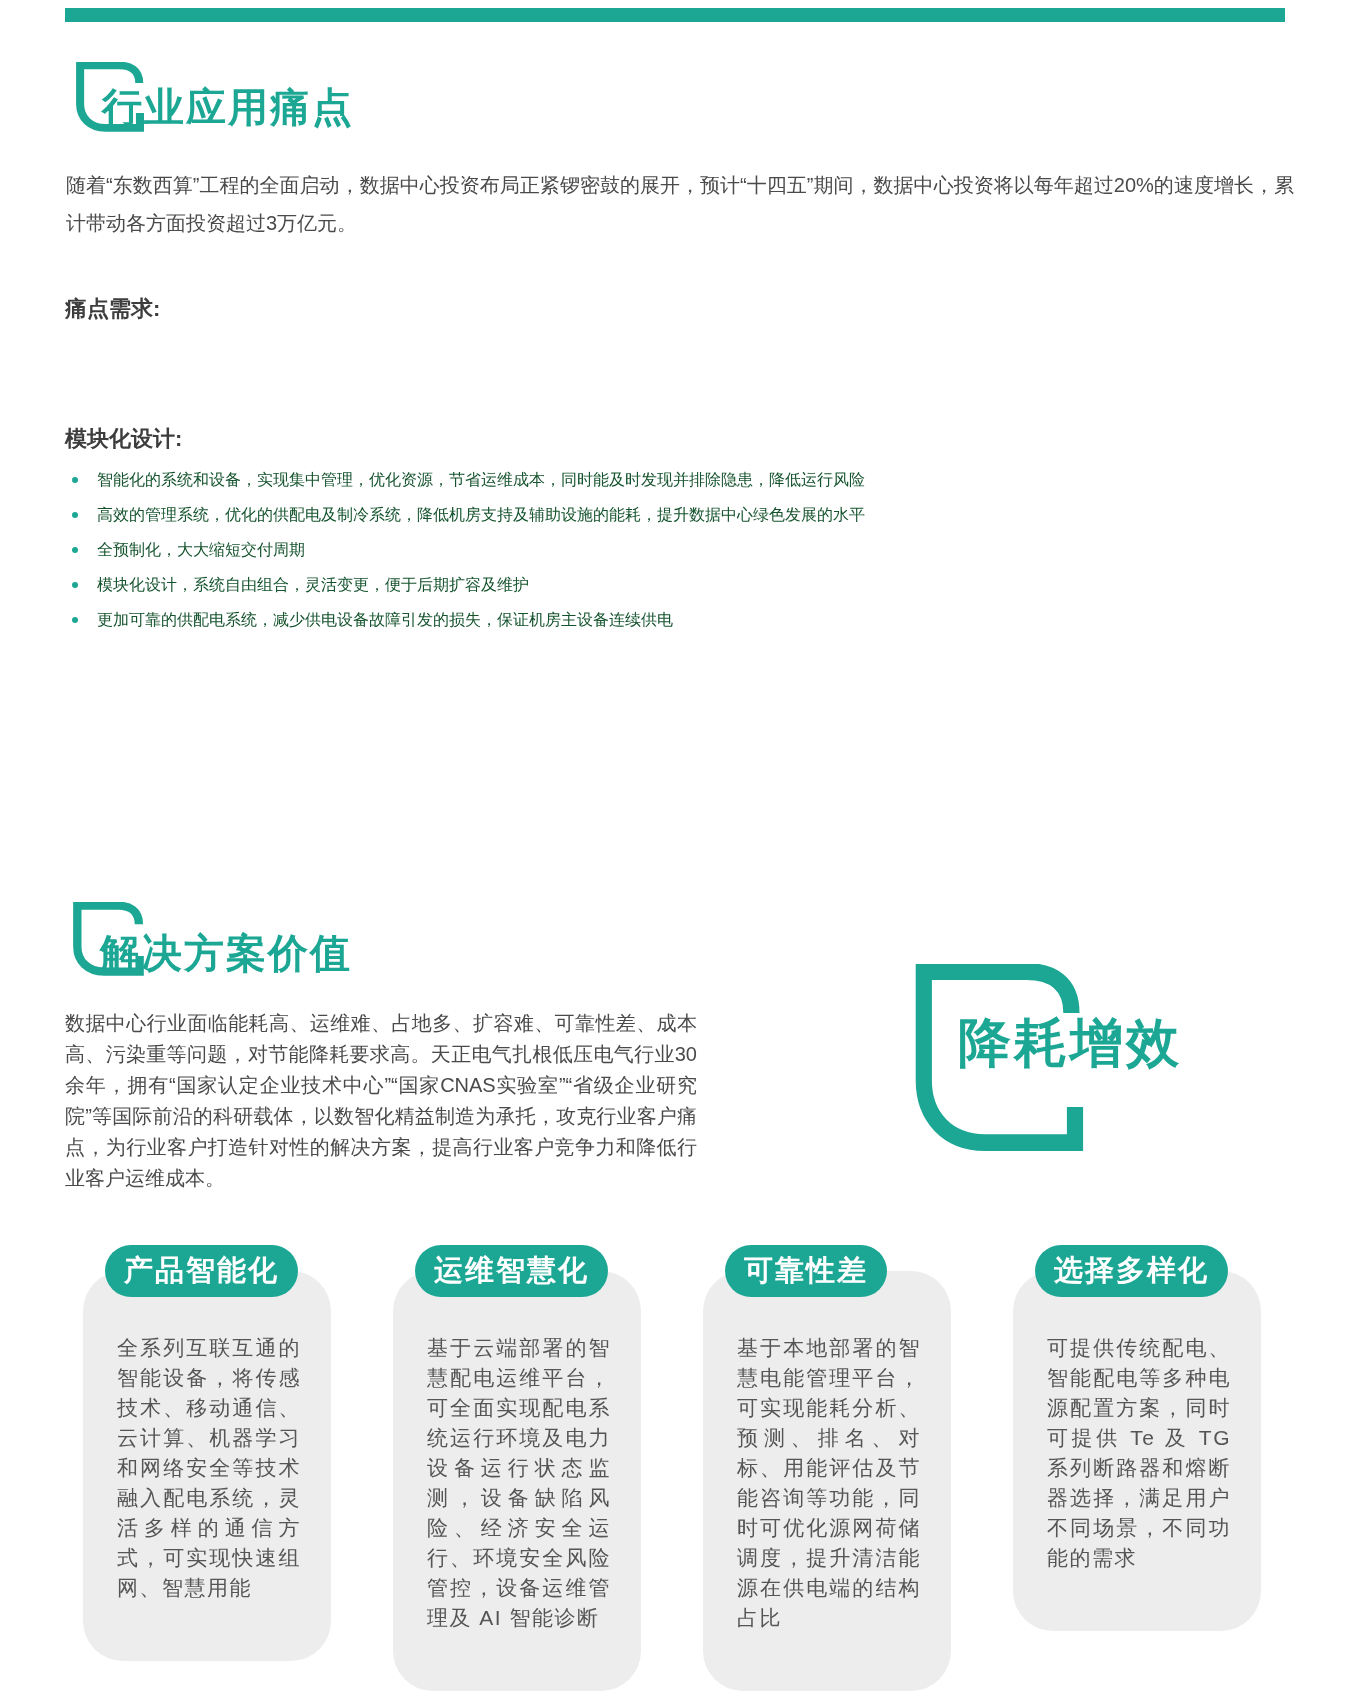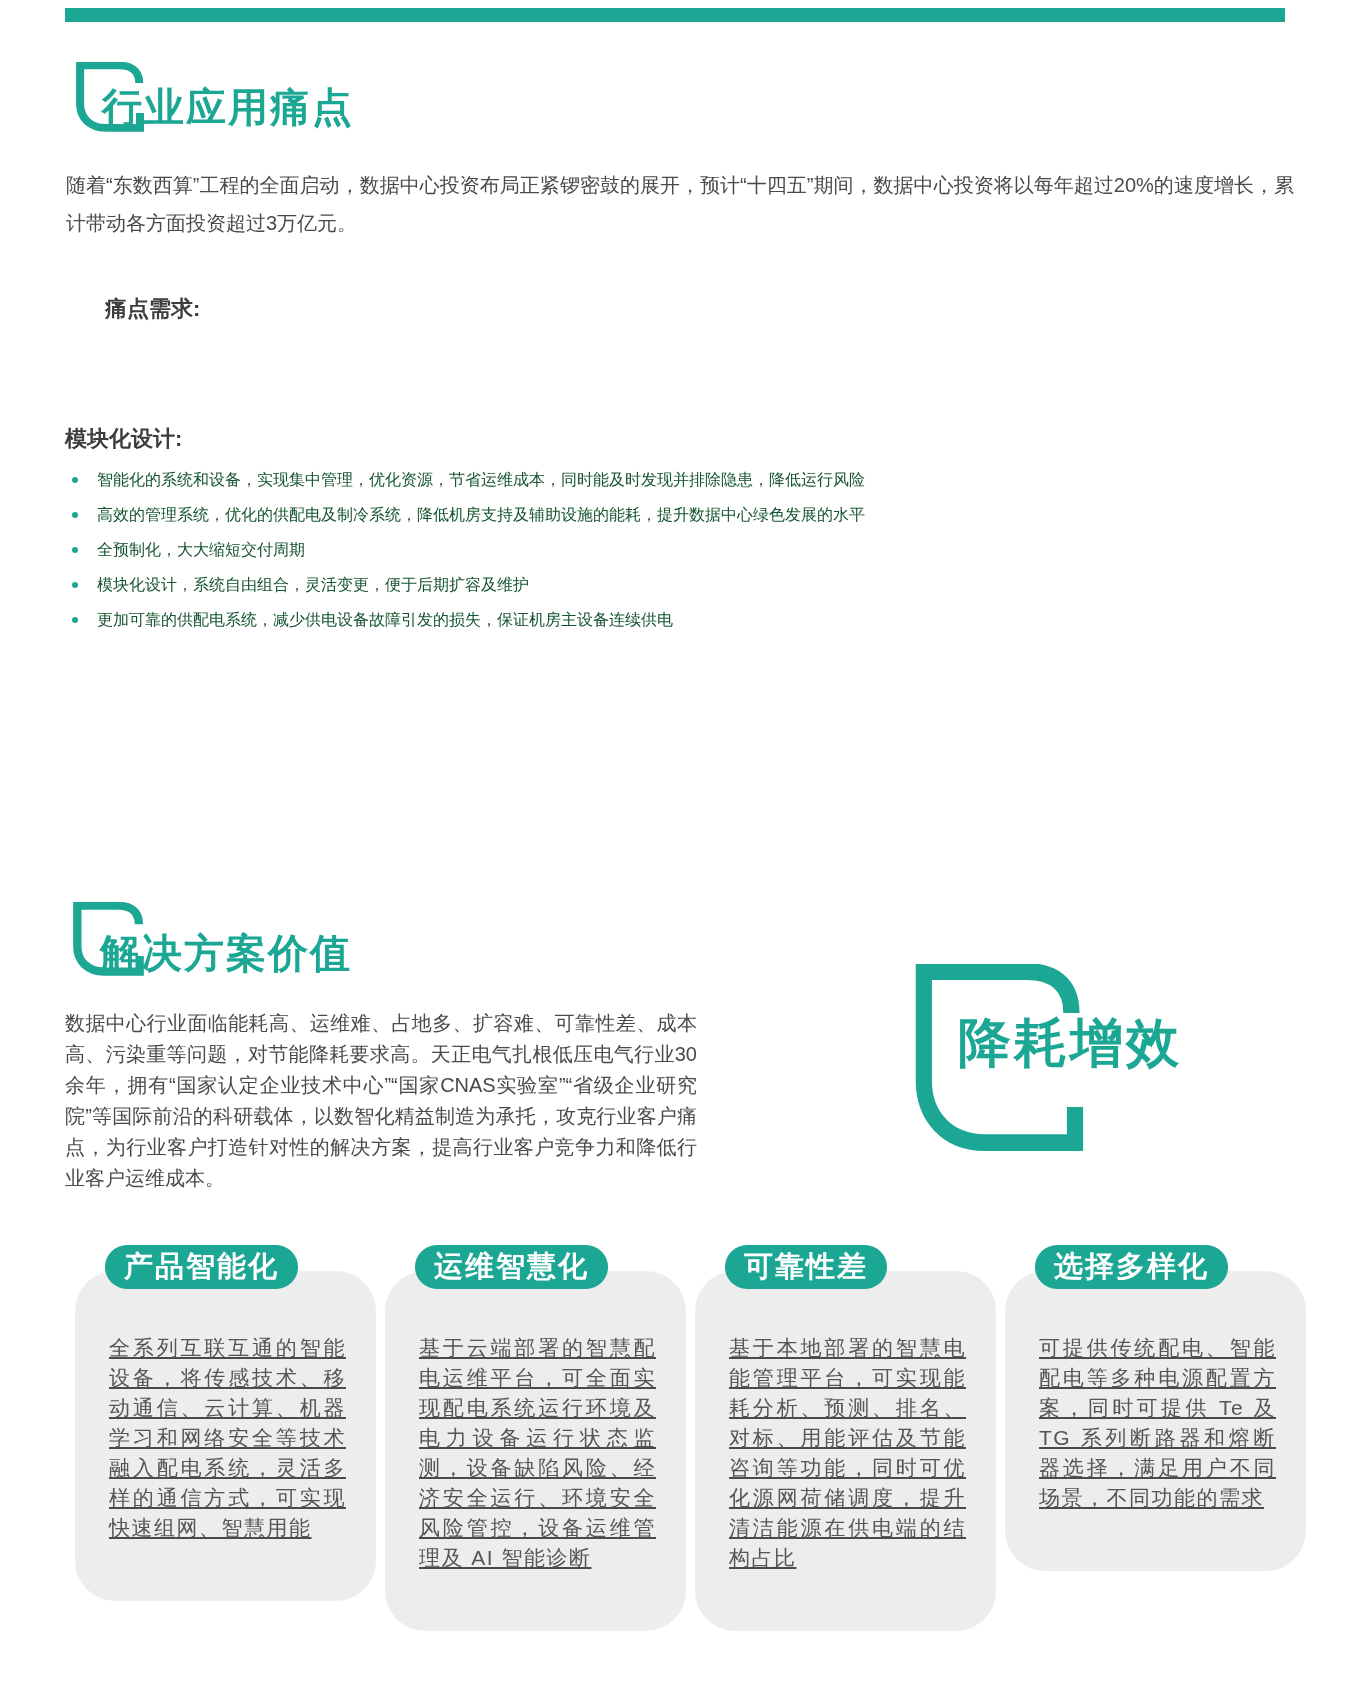--- a/index.html
+++ b/index.html
@@ -16,21 +16,21 @@
   }
   .icon-s1{left:75px;top:62px;width:73px;height:70px;z-index:1;}
   .title-s1{left:102px;top:80px;}
   .intro{
     position:absolute;left:66px;top:166px;width:1228px;
     font-size:20px;line-height:38px;color:#4a4a4a;text-align:justify;
   }
   .sub-heading{
     position:absolute;font-size:22px;font-weight:bold;color:#3d3d3d;white-space:nowrap;
   }
-  .pain-heading{left:65px;top:294px;margin-left:40px;}
+  .pain-heading{left:65px;top:294px;}
   .pain-text{
     position:absolute;left:69px;top:334px;font-size:20px;color:#4a4a4a;white-space:nowrap;
   }
   .trend-heading{left:65px;top:424px;}
   .trend-list{
     position:absolute;left:65px;top:462px;width:1100px;margin:0;padding:0;list-style:none;
   }
   .trend-list li{
     position:relative;padding-left:32px;font-size:16px;line-height:35px;color:#14532d;white-space:nowrap;
   }
@@ -51,31 +51,30 @@
   .callout-subtitle{
     position:absolute;left:959px;top:1070px;font-size:27px;font-weight:600;color:#1ca794;
     white-space:nowrap;z-index:2;
   }
   .card{position:absolute;top:1245px;width:263px;}
   .card-1{left:75px;}
   .card-2{left:385px;}
   .card-3{left:695px;}
   .card-4{left:1005px;}
   .card-body{
-    position:absolute;left:0;top:26px;width:301px;min-height:260px;
+    position:absolute;left:8px;top:26px;width:248px;min-height:260px;
     background:#ededed;border-radius:40px;box-sizing:border-box;
     padding:62px 30px 58px 34px;
-    text-decoration:underline;
   }
   .card-body p{
     margin:0;font-size:21px;line-height:30px;color:#555555;
     text-align:justify;letter-spacing:1.5px;
   }
   .card-pill{
-    position:absolute;left:30px;top:0;height:44px;z-index:2;
+    position:absolute;left:30px;top:0;height:52px;z-index:2;
     background:#1ca794;border-radius:26px;
     display:flex;align-items:center;justify-content:center;
     padding:0 19px;
   }
   .card-pill span{
     font-size:29px;font-weight:bold;color:#ffffff;letter-spacing:2px;white-space:nowrap;
   }
 </style>
 </head>
 <body>

